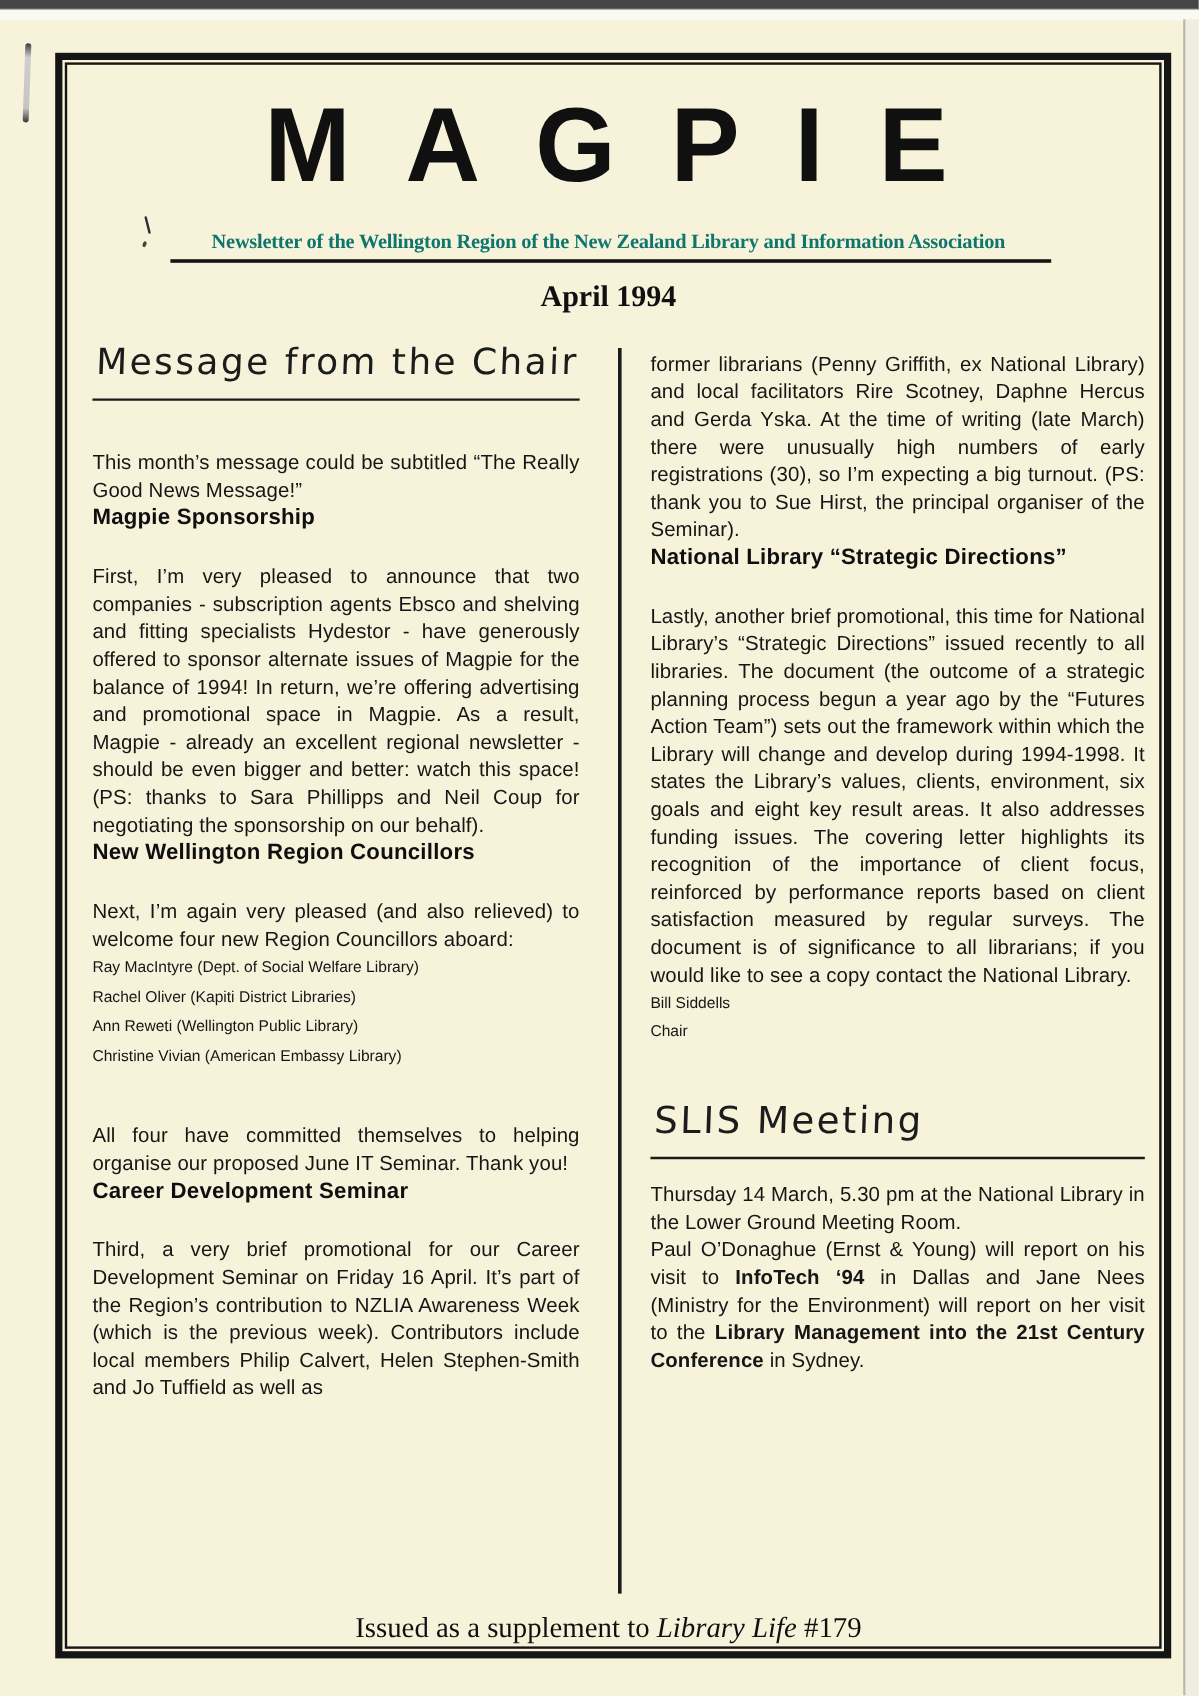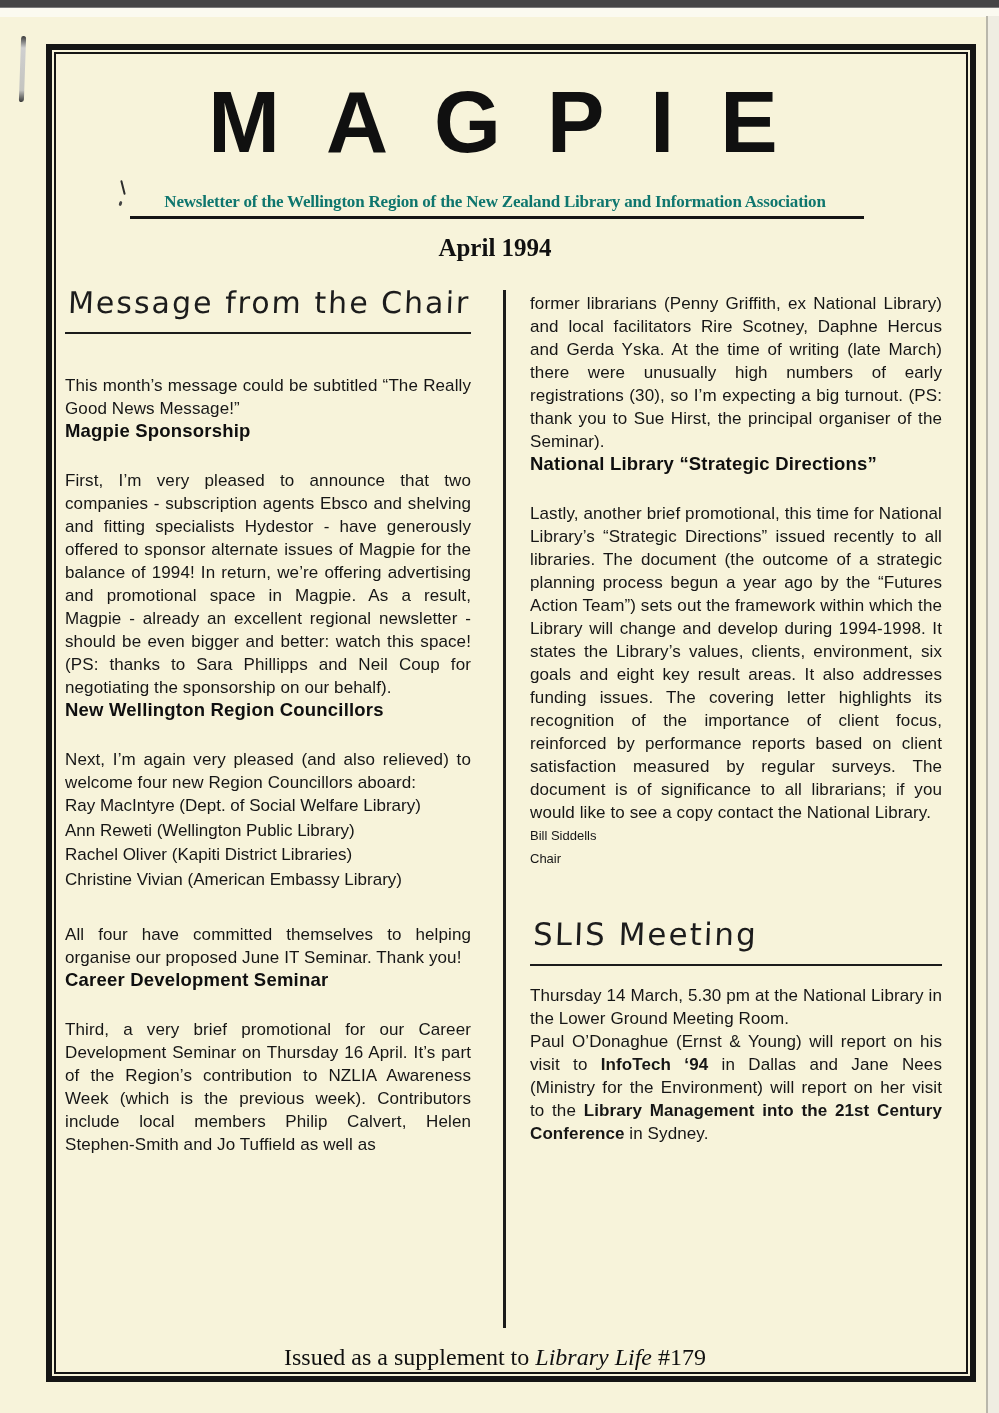--- a/index.html
+++ b/index.html
@@ -16,21 +16,21 @@
   .scan-right-edge{position:absolute;left:988px;top:16px;width:11px;height:1397px;background:#efede2;}
   .staple{position:absolute;left:20px;top:36px;width:5px;height:66px;border-radius:4px;
     background:linear-gradient(180deg,#3a3a3a 0%,#cfcfcf 18%,#c4c4c0 82%,#3a3a3a 100%);
     transform:rotate(2deg);}
   .ink1{position:absolute;left:122px;top:180px;width:2px;height:15px;background:#2c2c2c;border-radius:2px;transform:rotate(-14deg);}
   .ink2{position:absolute;left:119px;top:201px;width:3px;height:5px;background:#444;border-radius:50%;transform:rotate(20deg);}
   
   .frame{position:absolute;left:46px;top:44px;width:930px;height:1338px;border:6px solid #151515;box-sizing:border-box;}
   .frame-inner{position:absolute;inset:2px;border:2px solid #151515;}
   
-  .content{position:absolute;left:36px;top:44px;width:918px;height:1338px;text-decoration:underline;}
+  .content{position:absolute;left:48px;top:44px;width:918px;height:1338px;text-decoration:underline;}
   .masthead-title{
     position:absolute;top:32px;left:0;width:100%;margin:0;text-align:center;
     font-family:"Liberation Sans",sans-serif;font-weight:900;font-size:86px;line-height:1.05;
     letter-spacing:46px;text-indent:42px;color:#101010;transform:scaleY(1.02);
   }
   .masthead-subtitle{
     position:absolute;top:148px;left:0;width:100%;text-align:center;
     font-family:"Liberation Serif",serif;font-weight:700;font-size:17px;letter-spacing:-0.2px;color:#0f766e;
   }
   .masthead-rule{position:absolute;top:172px;left:94px;width:734px;height:3px;background:#151515;}
@@ -44,21 +44,21 @@
   .col.right{left:494px;top:248px;width:412px;}
   .hand-head{
     font-family:"DejaVu Sans",sans-serif;font-weight:400;font-size:30px;letter-spacing:2px;color:#1c1c1c;
     border-bottom:2.5px solid #1b1b1b;padding:0 0 12px 2px;margin:0 0 40px 0;transform:skewX(-2deg);transform-origin:left bottom;
   }
   .col.right .hand-head{font-size:31px;margin-bottom:18px;}
   .h-bold{font-weight:700;font-size:18.5px;letter-spacing:0.2px;margin:0 0 27px 0;color:#0f0f0f;}
   p.body{font-size:17px;line-height:23px;text-align:justify;margin:0;letter-spacing:0.1px;}
   .mb46{margin-bottom:46px;} .mb56{margin-bottom:56px;} .mb48{margin-bottom:48px;}
   .mb24{margin-bottom:24px;}
-  .members{font-size:17px;line-height:24.5px;margin:0 0 31px 0;}
+  .members{font-size:13px;line-height:24.5px;margin:0 0 43px 0;}
   .members div{white-space:nowrap;}
   .sig{font-size:13px;line-height:23px;margin:0 0 46px 0;}
   .b{font-weight:700;}
   .footer{
     position:absolute;top:1300px;left:0;width:100%;text-align:center;
     font-family:"Liberation Serif",serif;font-size:24px;color:#101010;
   }
   .footer i{font-style:italic;}
 </style>
 </head>
@@ -90,28 +90,28 @@
 
     <p class="body mb46">This month’s message could be subtitled “The Really Good News Message!”</p>
 
     <div class="h-bold">Magpie Sponsorship</div>
     <p class="body mb56">First, I’m very pleased to announce that two companies - subscription agents Ebsco and shelving and fitting specialists Hydestor - have generously offered to sponsor alternate issues of Magpie for the balance of 1994!  In return, we’re offering advertising and promotional space in Magpie.  As a result, Magpie - already an excellent regional newsletter - should be even bigger and better: watch this space!  (PS: thanks to Sara Phillipps and Neil Coup for negotiating the sponsorship on our behalf).</p>
 
     <div class="h-bold">New Wellington Region Councillors</div>
     <p class="body mb24">Next, I’m again very pleased (and also relieved) to welcome four new Region Councillors aboard:</p>
     <div class="members">
       <div>Ray MacIntyre (Dept. of Social Welfare Library)</div>
+      <div>Rachel Oliver (Kapiti District Libraries)</div>
       <div>Ann Reweti (Wellington Public Library)</div>
-      <div>Rachel Oliver (Kapiti District Libraries)</div>
       <div>Christine Vivian (American Embassy Library)</div>
     </div>
     <p class="body mb48">All four have committed themselves to helping organise our proposed June IT Seminar.  Thank you!</p>
 
     <div class="h-bold">Career Development Seminar</div>
-    <p class="body">Third, a very brief promotional for our Career Development Seminar on Thursday 16 April.  It’s part of the Region’s contribution to NZLIA Awareness Week (which is the previous week). Contributors include local members Philip Calvert, Helen Stephen-Smith and Jo Tuffield as well as</p>
+    <p class="body">Third, a very brief promotional for our Career Development Seminar on Friday 16 April.  It’s part of the Region’s contribution to NZLIA Awareness Week (which is the previous week). Contributors include local members Philip Calvert, Helen Stephen-Smith and Jo Tuffield as well as</p>
   </div>
 
   <div class="col right">
     <p class="body mb48">former librarians (Penny Griffith, ex National Library) and local facilitators Rire Scotney, Daphne Hercus and Gerda Yska.  At the time of writing (late March) there were unusually high numbers of early registrations (30), so I’m expecting a big turnout. (PS: thank you to Sue Hirst, the principal organiser of the Seminar).</p>
 
     <div class="h-bold">National Library “Strategic Directions”</div>
     <p class="body mb24">Lastly, another brief promotional, this time for National Library’s “Strategic Directions” issued recently to all libraries.  The document (the outcome of a strategic planning process begun a year ago by the “Futures Action Team”) sets out the framework within which the Library will change and develop during 1994-1998.  It states the Library’s values, clients, environment, six goals and eight key result areas.  It also addresses funding issues. The covering letter highlights its recognition of the importance of client focus, reinforced by performance reports based on client satisfaction measured by regular surveys.  The document is of significance to all librarians; if you would like to see a copy contact the National Library.</p>
 
     <div class="sig">
       <div>Bill Siddells</div>

